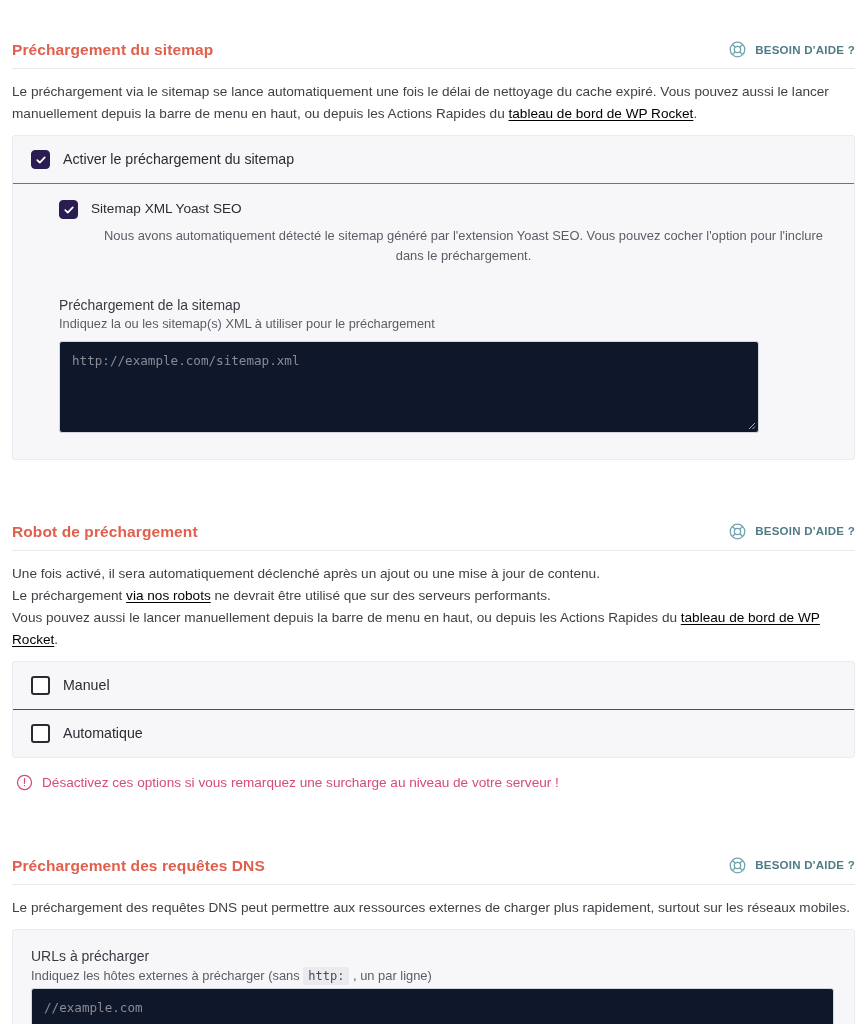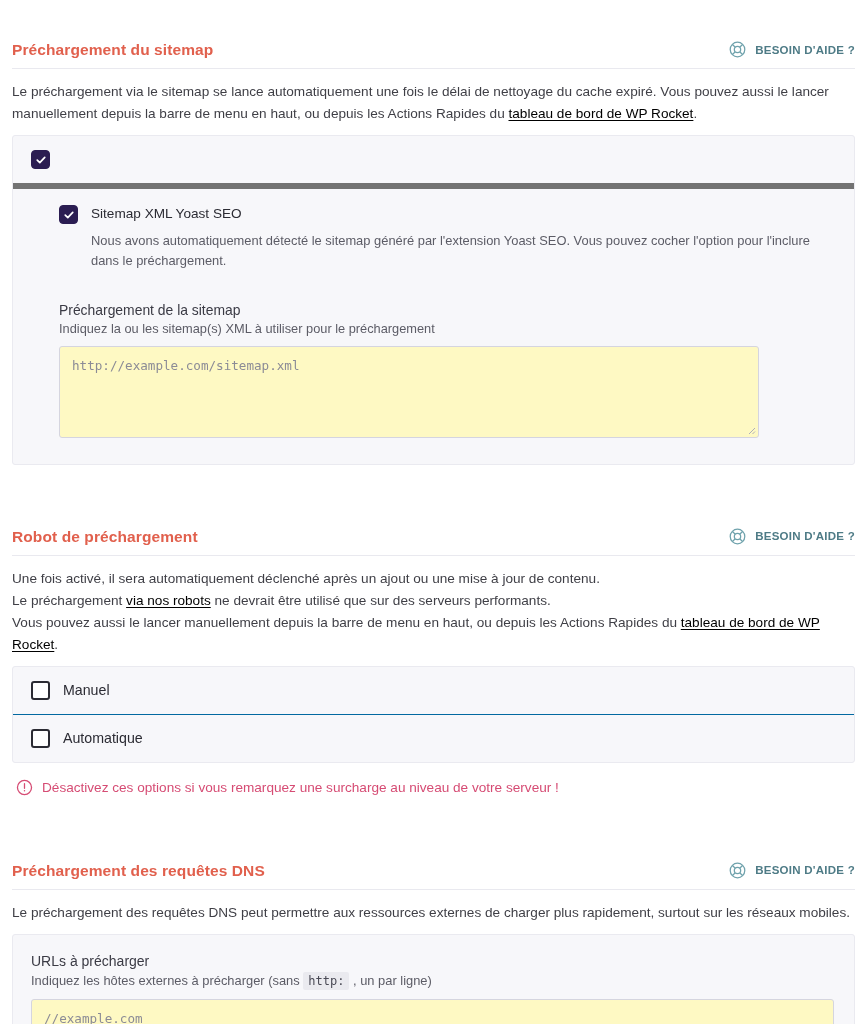--- a/index.html
+++ b/index.html
@@ -168,21 +168,21 @@
     border-radius: 2px;
     color: #4A4A55;
   }
 
   
   .ta-wrap { position: relative; display: inline-block; }
   textarea.ta {
     font-family: "DejaVu Sans Mono", monospace;
     font-size: 12.6px;
     color: #8B8B96;
-    background: #fef9c3;
+    background: #0f172a;
     border: 1px solid #D5D5DF;
     border-radius: 3px;
     padding: 10px 12px;
     resize: none;
     outline: none;
     display: block;
     line-height: 1.5;
   }
   textarea.ta::placeholder { color: #8B8B96; opacity: 1; }
   textarea.ta-sitemap { width: 700px; height: 92px; }
@@ -208,21 +208,21 @@
   .warning-text {
     font-size: 13.6px;
     color: #D64C74;
     line-height: 1.3;
   }
   .warn-icon { width: 17px; height: 17px; flex: 0 0 17px; display: block; }
 
   .spacer-lg { height: 22px; }
   .dns-card { padding: 18px 18px 16px 18px; }
   .dns-field-title { font-size: 14px; color: #3A3A44; margin-bottom: 4px; }
-  .dns-field-desc { font-size: 12.9px; color: #5C5C66; margin-bottom: 11px; }
+  .dns-field-desc { font-size: 12.9px; color: #5C5C66; margin-bottom: 5px; }
 </style>
 </head>
 <body>
 
 <div class="page">
 
   <div>
 
     <div class="section-header">
       <div class="section-title">Préchargement du sitemap</div>
@@ -251,24 +251,25 @@
 
     <div class="card">
 
       <div class="card-row">
         <div class="row-inline">
           <span class="cb checked">
             <svg width="12" height="12" viewBox="0 0 16 16" fill="none" stroke="#ffffff" stroke-width="2.3" stroke-linecap="round" stroke-linejoin="round">
               <path d="M3 8.3 L6.4 11.6 L13 4.6"></path>
             </svg>
           </span>
-        </div>
-      </div>
-
-      <div class="card-row sub" style="border-top:6px solid #737373;">
+          <span class="cb-label">Activer le préchargement du sitemap</span>
+        </div>
+      </div>
+
+      <div class="card-row sub" style="border-top:1px solid #737373;text-align:center;">
         <div class="sub-head">
           <span class="cb checked">
             <svg width="12" height="12" viewBox="0 0 16 16" fill="none" stroke="#ffffff" stroke-width="2.3" stroke-linecap="round" stroke-linejoin="round">
               <path d="M3 8.3 L6.4 11.6 L13 4.6"></path>
             </svg>
           </span>
           <span class="cb-label small">Sitemap XML Yoast SEO</span>
         </div>
         <div class="sub-desc">Nous avons automatiquement détecté le sitemap généré par l'extension Yoast SEO. Vous pouvez cocher l'option pour l'inclure dans le préchargement.</div>
       </div>

